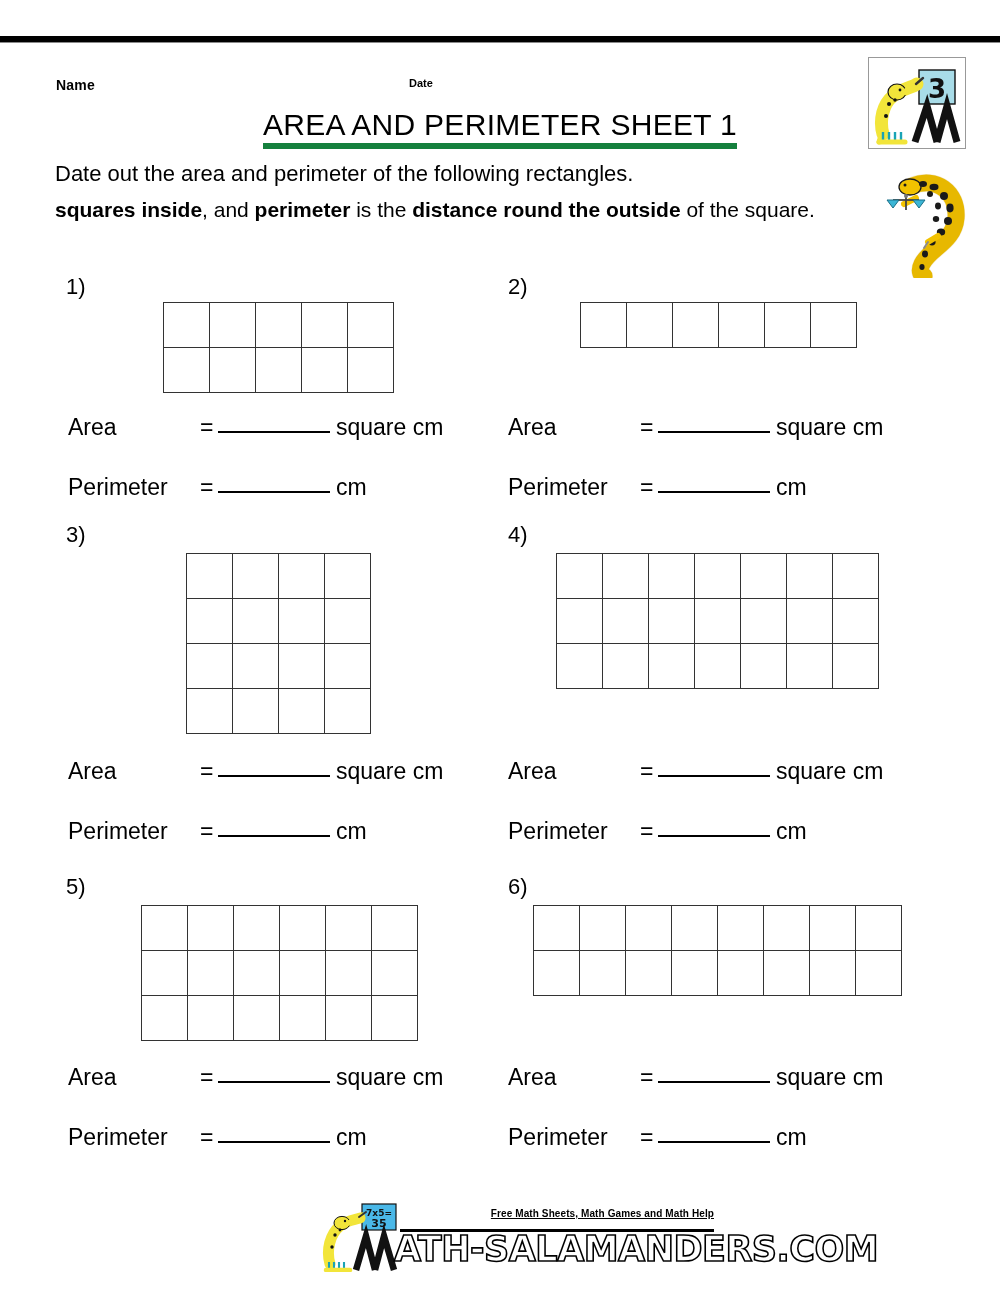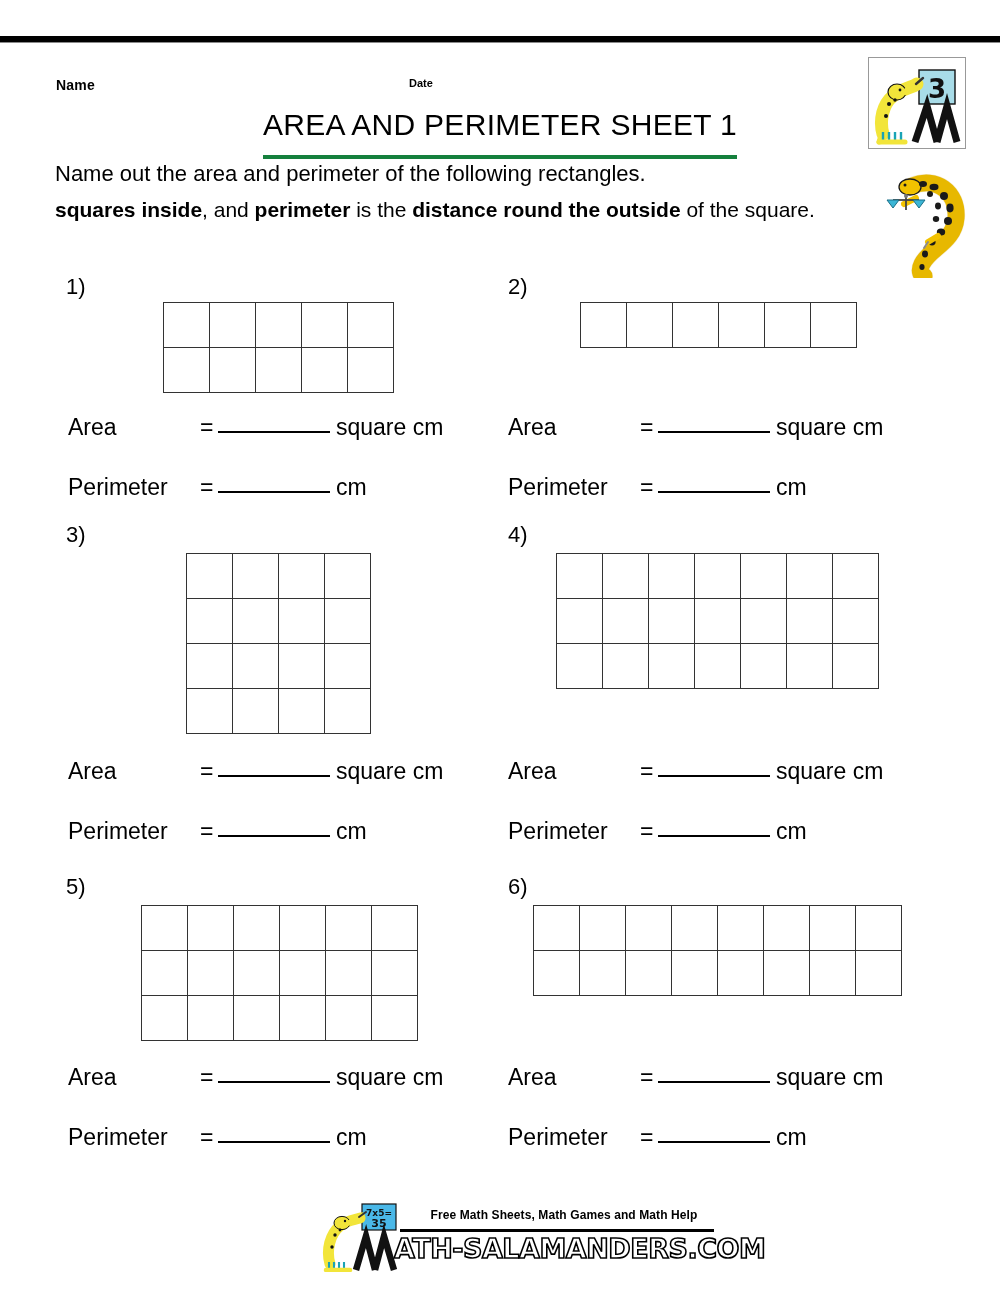--- a/index.html
+++ b/index.html
@@ -74,22 +74,22 @@
     position: absolute;
     top: 108px;
     left: 0;
     width: 1000px;
     text-align: center;
     font-size: 30px;
     font-weight: normal;
     letter-spacing: 0.3px;
   }
   .title span {
-    border-bottom: 4px solid #15803d;
-    padding-bottom: 14px;
+    border-bottom: 6px solid #15803d;
+    padding-bottom: 2px;
   }
 
   
   .instructions {
     position: absolute;
     top: 156px;
     left: 55px;
     width: 830px;
   }
   .instr-line {
@@ -172,41 +172,42 @@
     left: 322px;
     top: 0;
     width: 400px;
     height: 76px;
   }
   .footer-tag {
     position: absolute;
     left: 92px;
     top: 10px;
     width: 300px;
-    text-align: center;
-    font-size: 12px;
+    text-align: right;
+    font-size: 10px;
     font-weight: bold;
     letter-spacing: 0.1px;
+    text-decoration: underline;
   }
   .footer-rule {
     position: absolute;
     left: 78px;
     top: 31px;
     width: 314px;
     height: 3px;
     background: #000;
   }
   .footer-wordmark {
     position: absolute;
     left: 72px;
     top: 34px;
     width: 328px;
     height: 34px;
     font-family: "DejaVu Sans", sans-serif;
-    font-size: 27px;
+    font-size: 35px;
     font-weight: bold;
     letter-spacing: -0.5px;
     color: #ffffff;
     -webkit-text-stroke: 1.6px #000000;
     text-align: center;
     line-height: 34px;
     white-space: nowrap;
   }
   .footer-mascot {
     position: absolute;
@@ -255,21 +256,21 @@
       </g>
       <path d="M10 84 L36 84" stroke="#f2e53a" stroke-width="5" stroke-linecap="round"></path>
     </svg>
   </div>
 
   <div class="title">
     <span>AREA AND PERIMETER SHEET 1</span>
   </div>
 
   <div class="instructions">
-    <div class="instr-line l1">Name out the area and perimeter of the following rectangles.</div>
+    <div class="instr-line l1">Date out the area and perimeter of the following rectangles.</div>
     <div class="instr-line">
       <b>squares inside</b><span>, and </span><b>perimeter</b><span> is the </span><b>distance round the outside</b><span> of the square.</span>
     </div>
   </div>
 
   <div class="mascot">
     <svg width="100" height="106" viewBox="0 0 100 106">
 
       <path d="M34 14 C58 4 80 20 78 46 C76 70 52 76 44 92 C40 100 44 104 46 104" stroke="#f2c200" stroke-width="17" fill="none" stroke-linecap="round"></path>
       <path d="M34 14 C58 4 80 20 78 46 C76 70 52 76 44 92 C40 100 44 104 46 104" stroke="#b88a00" stroke-width="18" fill="none" stroke-linecap="round" opacity="0.18"></path>

